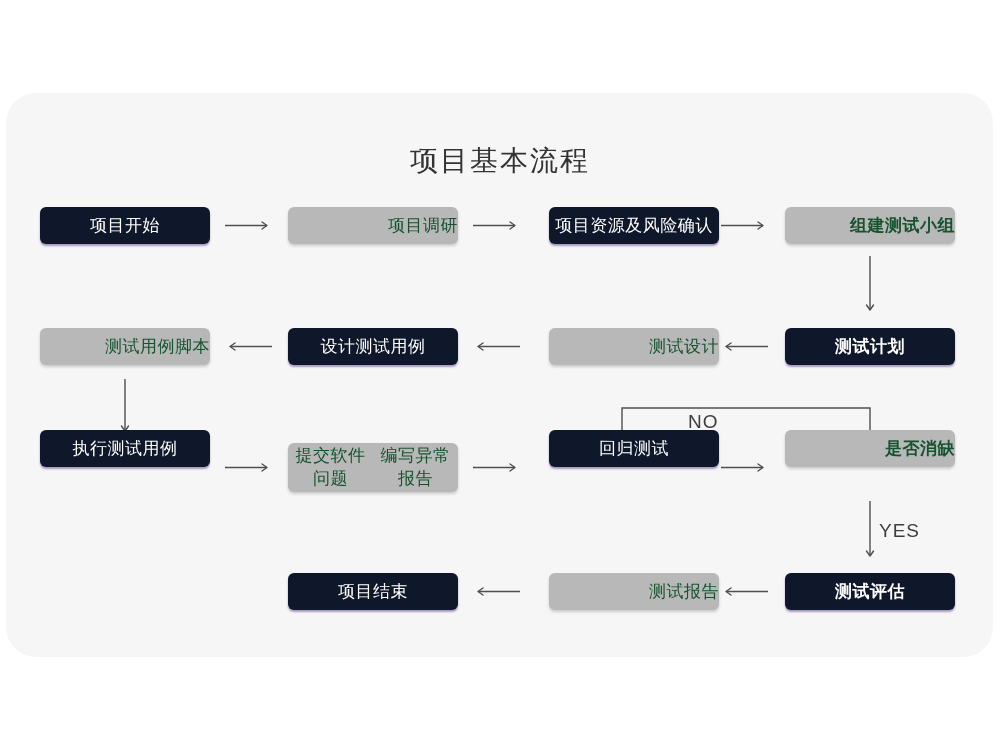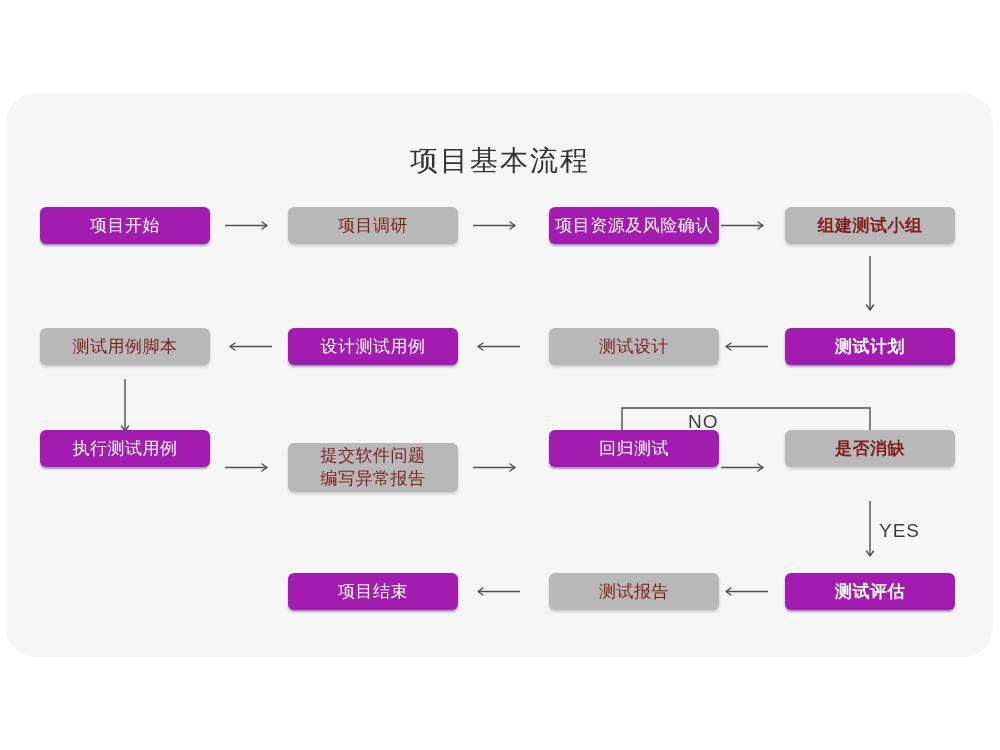--- a/index.html
+++ b/index.html
@@ -54,41 +54,41 @@
     border-radius: 6px;
     display: flex;
     align-items: center;
     justify-content: center;
     text-align: center;
     font-size: 17px;
     letter-spacing: 0.5px;
     box-sizing: border-box;
   }
   .node.purple {
-    background: #a21caf;
+    background: #0f172a;
     color: #ffffff;
     box-shadow: 0 2px 2px rgba(72, 38, 122, 0.45);
   }
   .node.gray {
     background: #b8b8b8;
-    color: #7f1d1d;
+    color: #14532d;
     box-shadow: 0 2px 3px rgba(0, 0, 0, 0.18);
+    justify-content: flex-end;
   }
   .c1 { left: 40px; }
   .c2 { left: 288px; }
   .c3 { left: 537px; margin-left: 12px; }
   .c4 { left: 785px; font-weight: bold; }
   .r1 { top: 207px; }
   .r2 { top: 328px; }
   .r3 { top: 430px; }
   .r4 { top: 573px; }
   .node.tall {
     top: 443px;
     height: 49px;
-    flex-direction: column;
     line-height: 1.3;
   }
   .edge-label {
     position: absolute;
     font-size: 19px;
     color: #3d3d3d;
     letter-spacing: 1px;
   }
   .edge-label.no {
     left: 688px;

